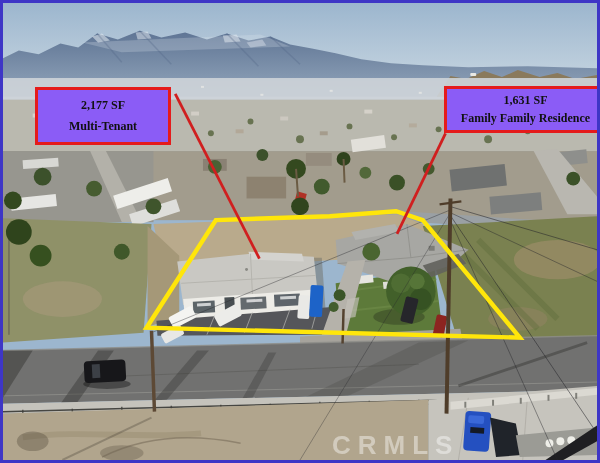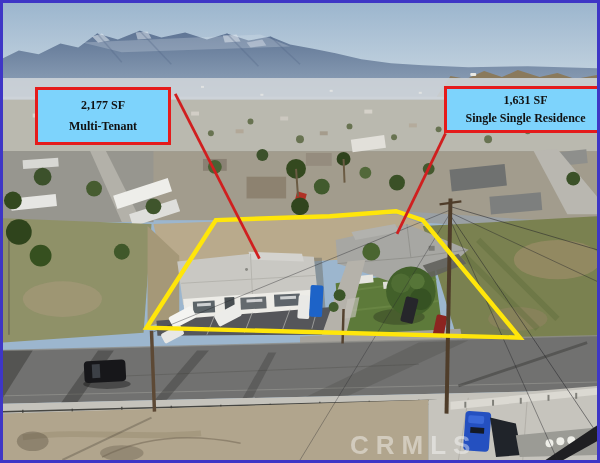--- a/index.html
+++ b/index.html
@@ -4,30 +4,30 @@
 <style>
   html,body{margin:0;padding:0;background:#ffffff;}
   .frame{
     position:relative;width:600px;height:463px;box-sizing:border-box;
     border:3px solid #3e36c6;overflow:hidden;background:#9cb6ce;
     font-family:"Liberation Serif",serif;
   }
   .photo,.annot{position:absolute;left:0;top:0;width:594px;height:457px;display:block;}
   .annot{pointer-events:none;}
   .label{
-    position:absolute;box-sizing:border-box;background:#7dd3fc;border:3px solid #e51b1b;
+    position:absolute;box-sizing:border-box;background:#8b5cf6;border:3px solid #e51b1b;
     display:flex;flex-direction:column;justify-content:space-evenly;align-items:center;
     text-align:center;color:#111111;font-weight:700;padding:1px 2px;
     font-family:"Liberation Serif",serif;
   }
   .label .ln{font-size:12px;line-height:13px;white-space:nowrap;}
   .label-commercial{left:32px;top:84px;width:136px;height:58px;}
   .label-residence{left:441px;top:83px;width:163px;height:47px;}
   .watermark{
-    position:absolute;left:347px;top:427px;
+    position:absolute;left:329px;top:427px;
     font-family:"Liberation Sans",sans-serif;font-weight:700;
     font-size:26px;letter-spacing:7px;color:rgba(255,255,255,0.42);
   }
 </style>
 </head>
 <body>
 
 <div class="frame">
 
   <svg class="photo" viewBox="0 0 600 463" preserveAspectRatio="none">
@@ -320,16 +320,16 @@
   </svg>
 
   <div class="watermark">CRMLS</div>
 
   <div class="label label-commercial">
     <div class="ln">2,177 SF</div>
     <div class="ln">Multi-Tenant</div>
   </div>
   <div class="label label-residence">
     <div class="ln">1,631 SF</div>
-    <div class="ln">Single Single Residence</div>
+    <div class="ln">Family Family Residence</div>
   </div>
 
 </div>
 
 </body></html>

